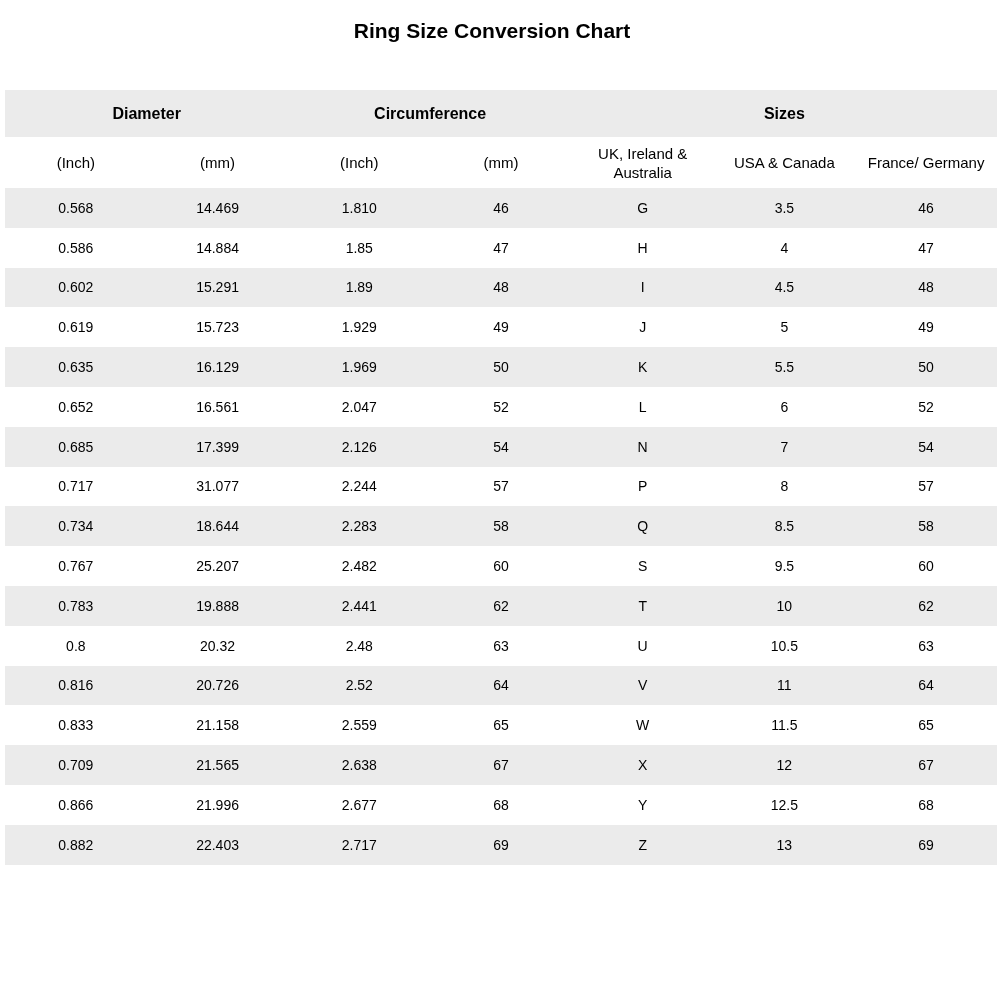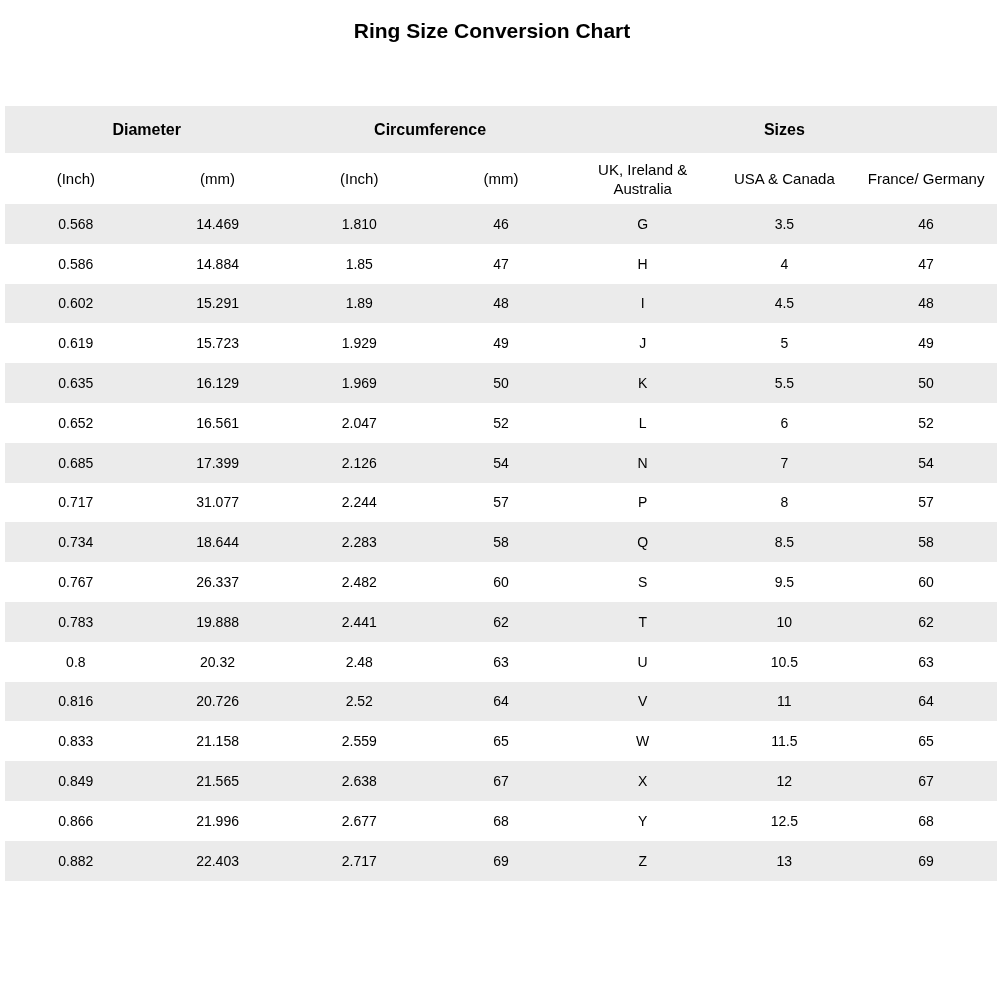--- a/index.html
+++ b/index.html
@@ -17,21 +17,21 @@
     margin: 19px 16px 0 0;
     text-align: center;
     font-size: 21px;
     line-height: 24px;
     font-weight: bold;
   }
   table.ring-table {
     border-collapse: collapse;
     table-layout: fixed;
     width: 992px;
-    margin: 63px 3px 0 5px;
+    margin: 47px 3px 0 5px;
   }
   table.ring-table th,
   table.ring-table td {
     text-align: center;
     vertical-align: middle;
     padding: 0 8px;
   }
   tr.group-row th {
     background: #ebebeb;
     height: 47px;
@@ -152,21 +152,21 @@
         <td>0.734</td>
         <td>18.644</td>
         <td>2.283</td>
         <td>58</td>
         <td>Q</td>
         <td>8.5</td>
         <td>58</td>
       </tr>
       <tr>
         <td>0.767</td>
-        <td>26.337</td>
+        <td>25.207</td>
         <td>2.482</td>
         <td>60</td>
         <td>S</td>
         <td>9.5</td>
         <td>60</td>
       </tr>
       <tr>
         <td>0.783</td>
         <td>19.888</td>
         <td>2.441</td>
@@ -196,21 +196,21 @@
       <tr>
         <td>0.833</td>
         <td>21.158</td>
         <td>2.559</td>
         <td>65</td>
         <td>W</td>
         <td>11.5</td>
         <td>65</td>
       </tr>
       <tr>
-        <td>0.849</td>
+        <td>0.709</td>
         <td>21.565</td>
         <td>2.638</td>
         <td>67</td>
         <td>X</td>
         <td>12</td>
         <td>67</td>
       </tr>
       <tr>
         <td>0.866</td>
         <td>21.996</td>

